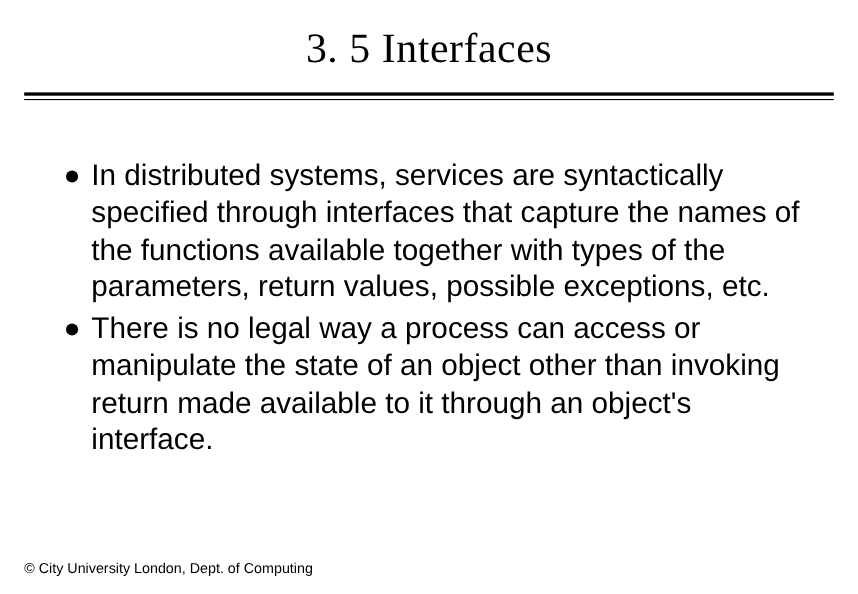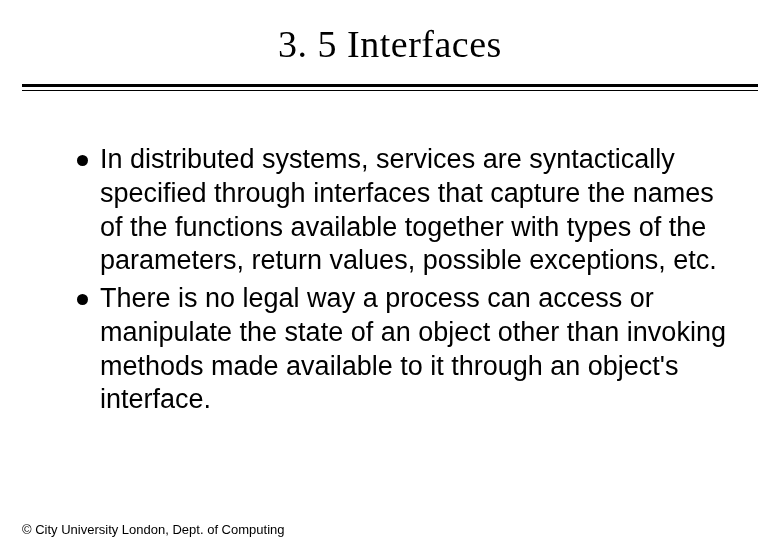--- a/index.html
+++ b/index.html
@@ -2,41 +2,41 @@
 <html><head>
 <meta charset="utf-8">
 <style>
   * { margin: 0; padding: 0; box-sizing: border-box; }
   html, body { width: 780px; height: 540px; background: #fff; font-family: Arial, Helvetica, sans-serif; color: #000; }
   .slide { position: relative; width: 780px; height: 540px; border-radius: 20px; }
   .title { font-family: "Times New Roman", Times, serif; font-size: 38px; text-align: center; padding-top: 22px; padding-bottom: 18px; letter-spacing: 0.5px; }
   .divider { margin: 0 22px 0 22px; }
   .divider .line-thick { border-top: 3px solid #000; }
   .divider .line-thin { border-top: 1px solid #000; margin-top: 3px; }
-  .body { padding: 52px 38px 0 60px; margin-left: 17px; }
+  .body { padding: 52px 38px 0 60px; }
   .bullet-item { display: flex; align-items: flex-start; margin-bottom: 4px; }
   .bullet { width: 11px; height: 11px; background: #000; border-radius: 50%; flex: 0 0 auto; margin-top: 12px; margin-right: 12px; }
   .bullet-text { font-size: 27px; line-height: 1.25; }
-  .footer { position: absolute; bottom: 3px; left: 22px; right: 22px; display: flex; justify-content: space-between; font-size: 13px; }
+  .footer { position: absolute; bottom: 16px; left: 22px; right: 22px; display: flex; justify-content: space-between; font-size: 13px; }
 </style>
 </head>
 <body>
 
 <div class="slide">
   <div class="title">3. 5 Interfaces</div>
   <div class="divider">
     <div class="line-thick"></div>
     <div class="line-thin"></div>
   </div>
   <div class="body">
     <div class="bullet-item">
       <span class="bullet"></span>
       <span class="bullet-text">In distributed systems, services are syntactically specified through interfaces that capture the names of the functions available together with types of the parameters, return values, possible exceptions, etc.</span>
     </div>
     <div class="bullet-item">
       <span class="bullet"></span>
-      <span class="bullet-text">There is no legal way a process can access or manipulate the state of an object other than invoking methods made available to it through an object's interface.</span>
+      <span class="bullet-text">There is no legal way a process can access or manipulate the state of an object other than invoking return made available to it through an object's interface.</span>
     </div>
   </div>
   <div class="footer">
     <span>© City University London, Dept. of Computing</span>
   </div>
 </div>
 
 </body></html>

